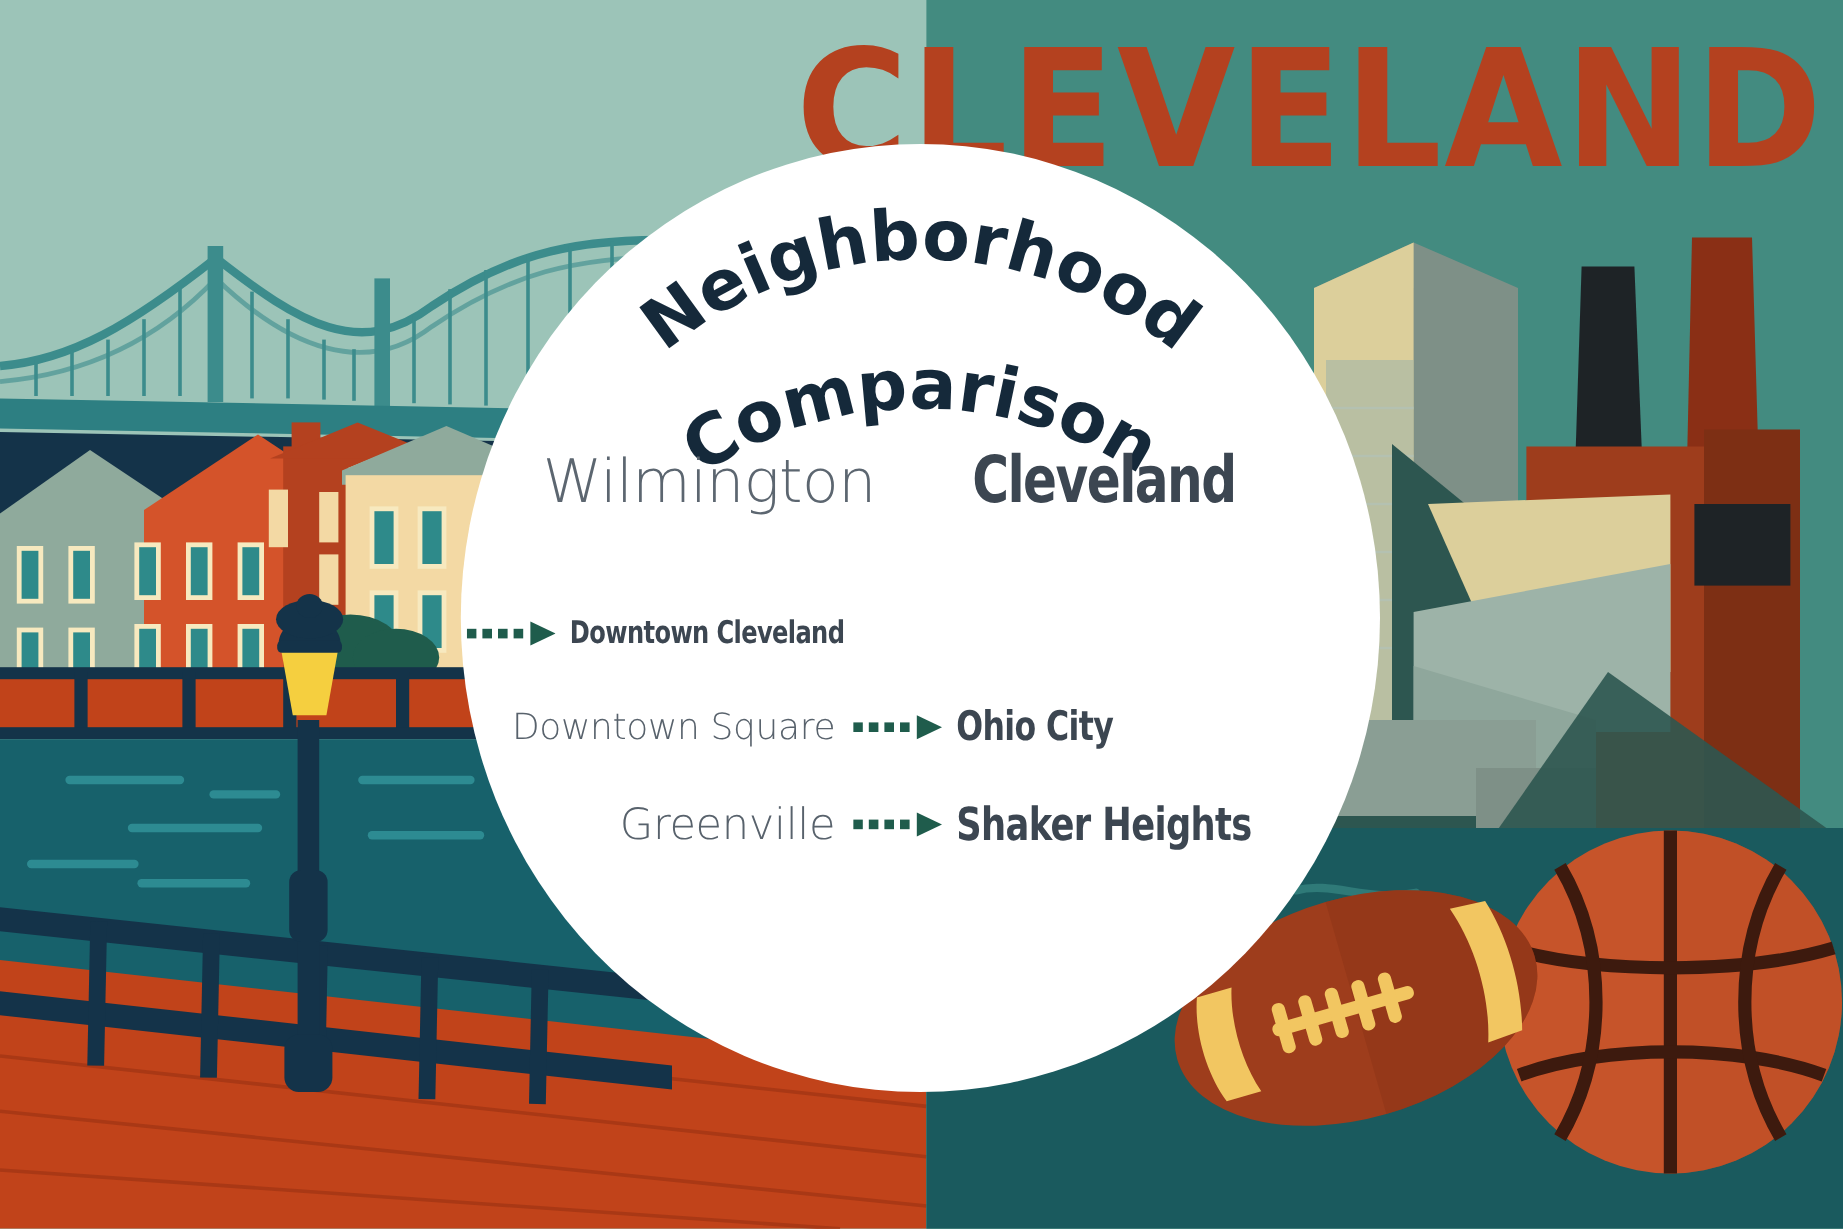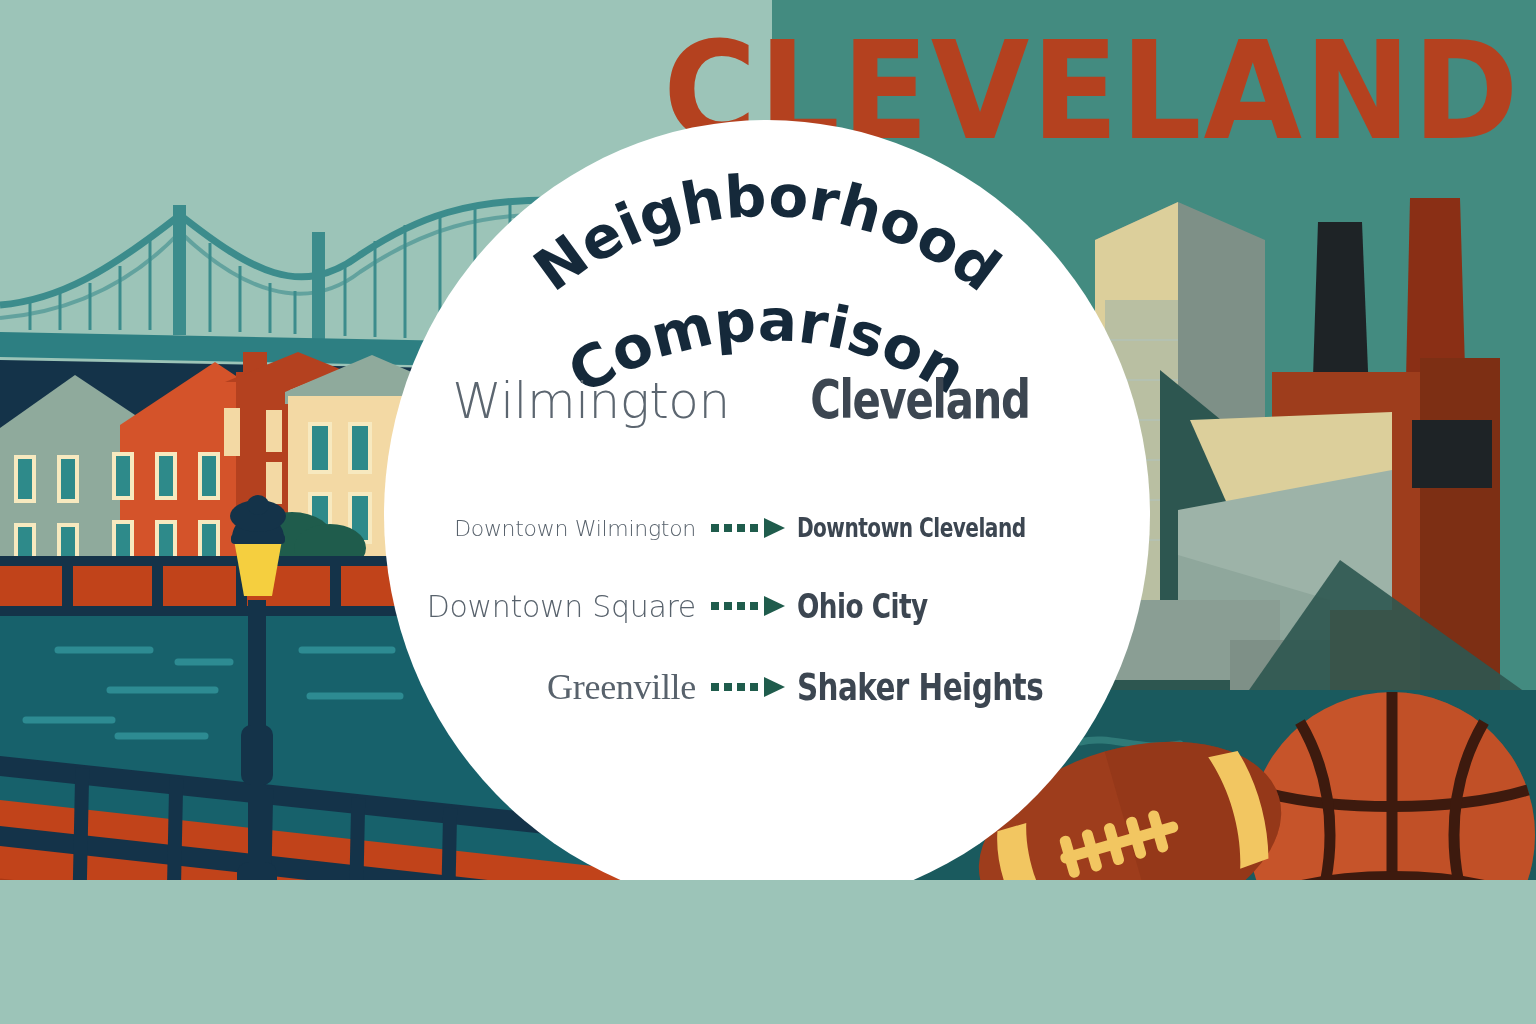--- a/index.html
+++ b/index.html
@@ -2,21 +2,21 @@
 <html><head>
 <meta charset="utf-8">
 <style>
   * { margin:0; padding:0; box-sizing:border-box; }
   html, body { width:1536px; height:1024px; overflow:hidden; }
   body {
     font-family:"Liberation Sans", sans-serif;
     background:#9cc4b8;
     position:relative;
   }
-  #stage { position:absolute; left:0; top:0; width:1536px; height:880px; overflow:hidden; }
+  #stage { position:absolute; left:0; top:0; width:1536px; height:1024px; overflow:hidden; }
   .art { position:absolute; left:0; top:0; width:1536px; height:1024px; }
 
   
   .circle {
     position:absolute;
     left:384px; top:120px;
     width:766px; height:790px;
     background:#ffffff;
     border-radius:50%;
     z-index:20;
@@ -69,21 +69,21 @@
     letter-spacing:-0.6px;
     transform:scaleX(0.86);
     transform-origin:left center;
   }
   .r1 .cell-left { font-size:22px; }
   .r1 .cell-right { font-size:26px; }
   .r1 { height:56px; }
   .r2 .cell-left { font-size:30px; }
   .r2 .cell-right { font-size:34px; }
   .r2 { height:60px; }
-  .r3 .cell-left { font-size:36px;font-family:Liberation Serif, serif; }
+  .r3 .cell-left { font-size:36px; }
   .r3 .cell-right { font-size:38px; }
   .r3 { height:62px; }
 
   .arrow svg { display:block; }
 </style>
 </head>
 <body>
 
 <div id="stage">
 
@@ -342,21 +342,20 @@
   </svg>
 
   <div class="headers">
     <div class="h-left">Wilmington</div>
     <div class="h-right">Cleveland</div>
   </div>
 
   <div class="rows">
 
     <div class="row r1">
-      <div class="cell-left">Downtown Wilmington</div>
       <div class="cell-arrow arrow">
         <svg width="74" height="22" viewBox="0 0 74 22">
           <g fill="#1f5c4c">
             <rect x="0" y="7" width="8" height="8"></rect>
             <rect x="13" y="7" width="8" height="8"></rect>
             <rect x="26" y="7" width="8" height="8"></rect>
             <rect x="39" y="7" width="8" height="8"></rect>
             <path d="M53 1 L 74 11 L 53 21 Z"></path>
           </g>
         </svg>

